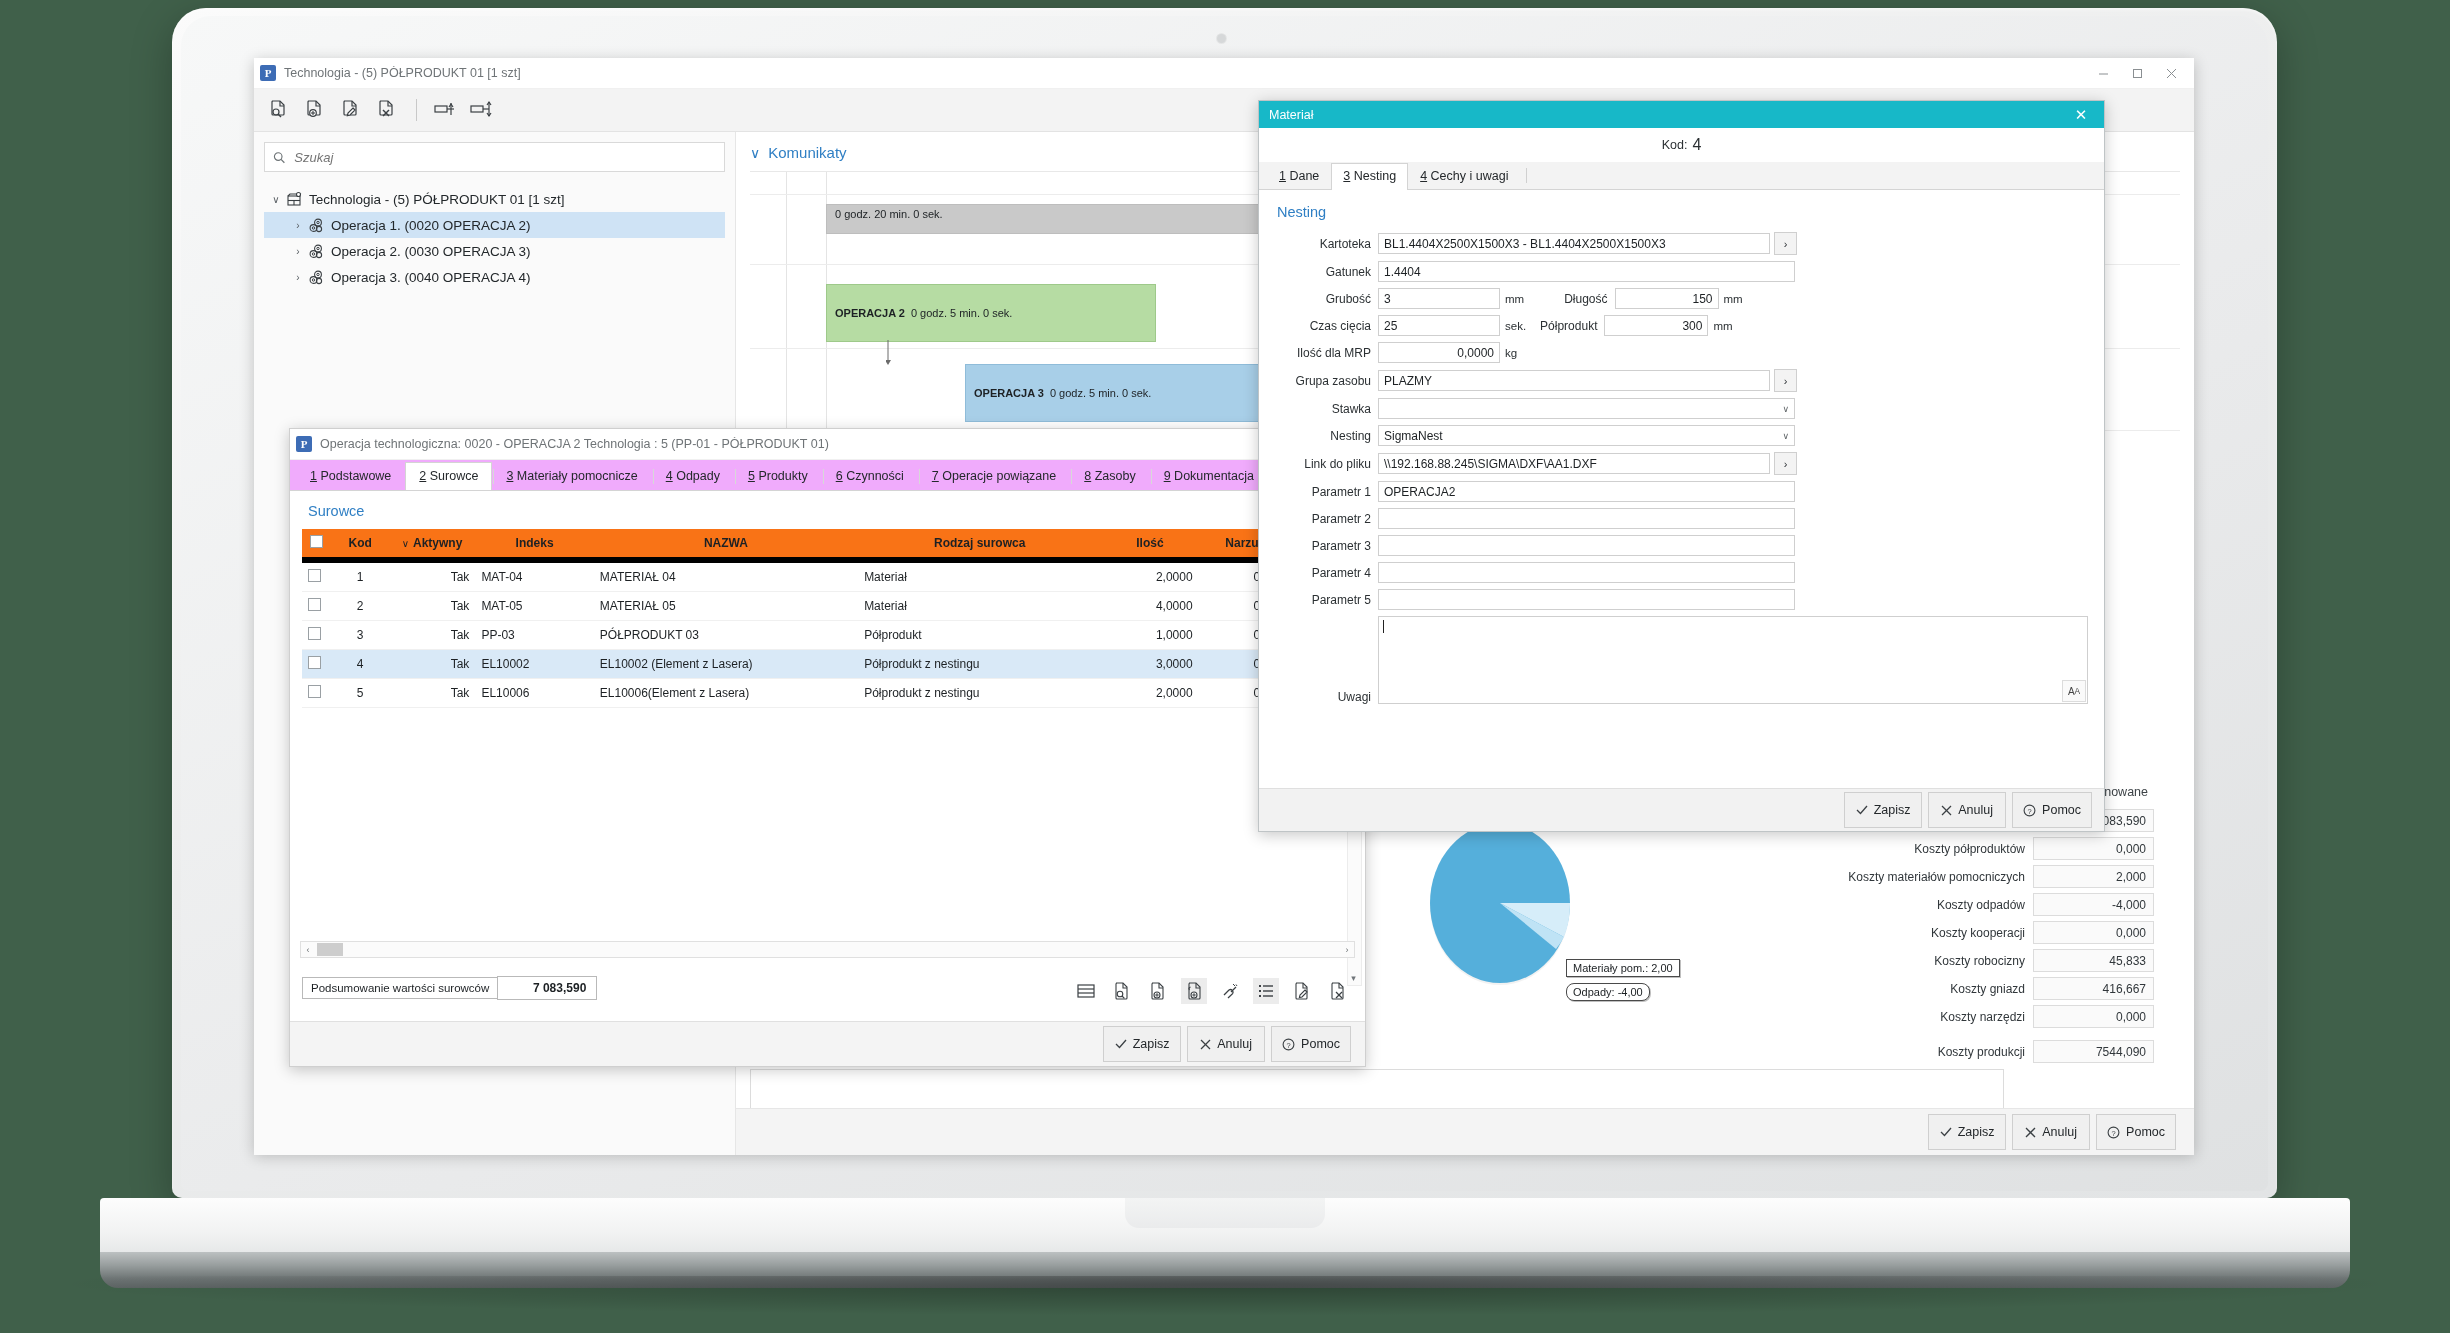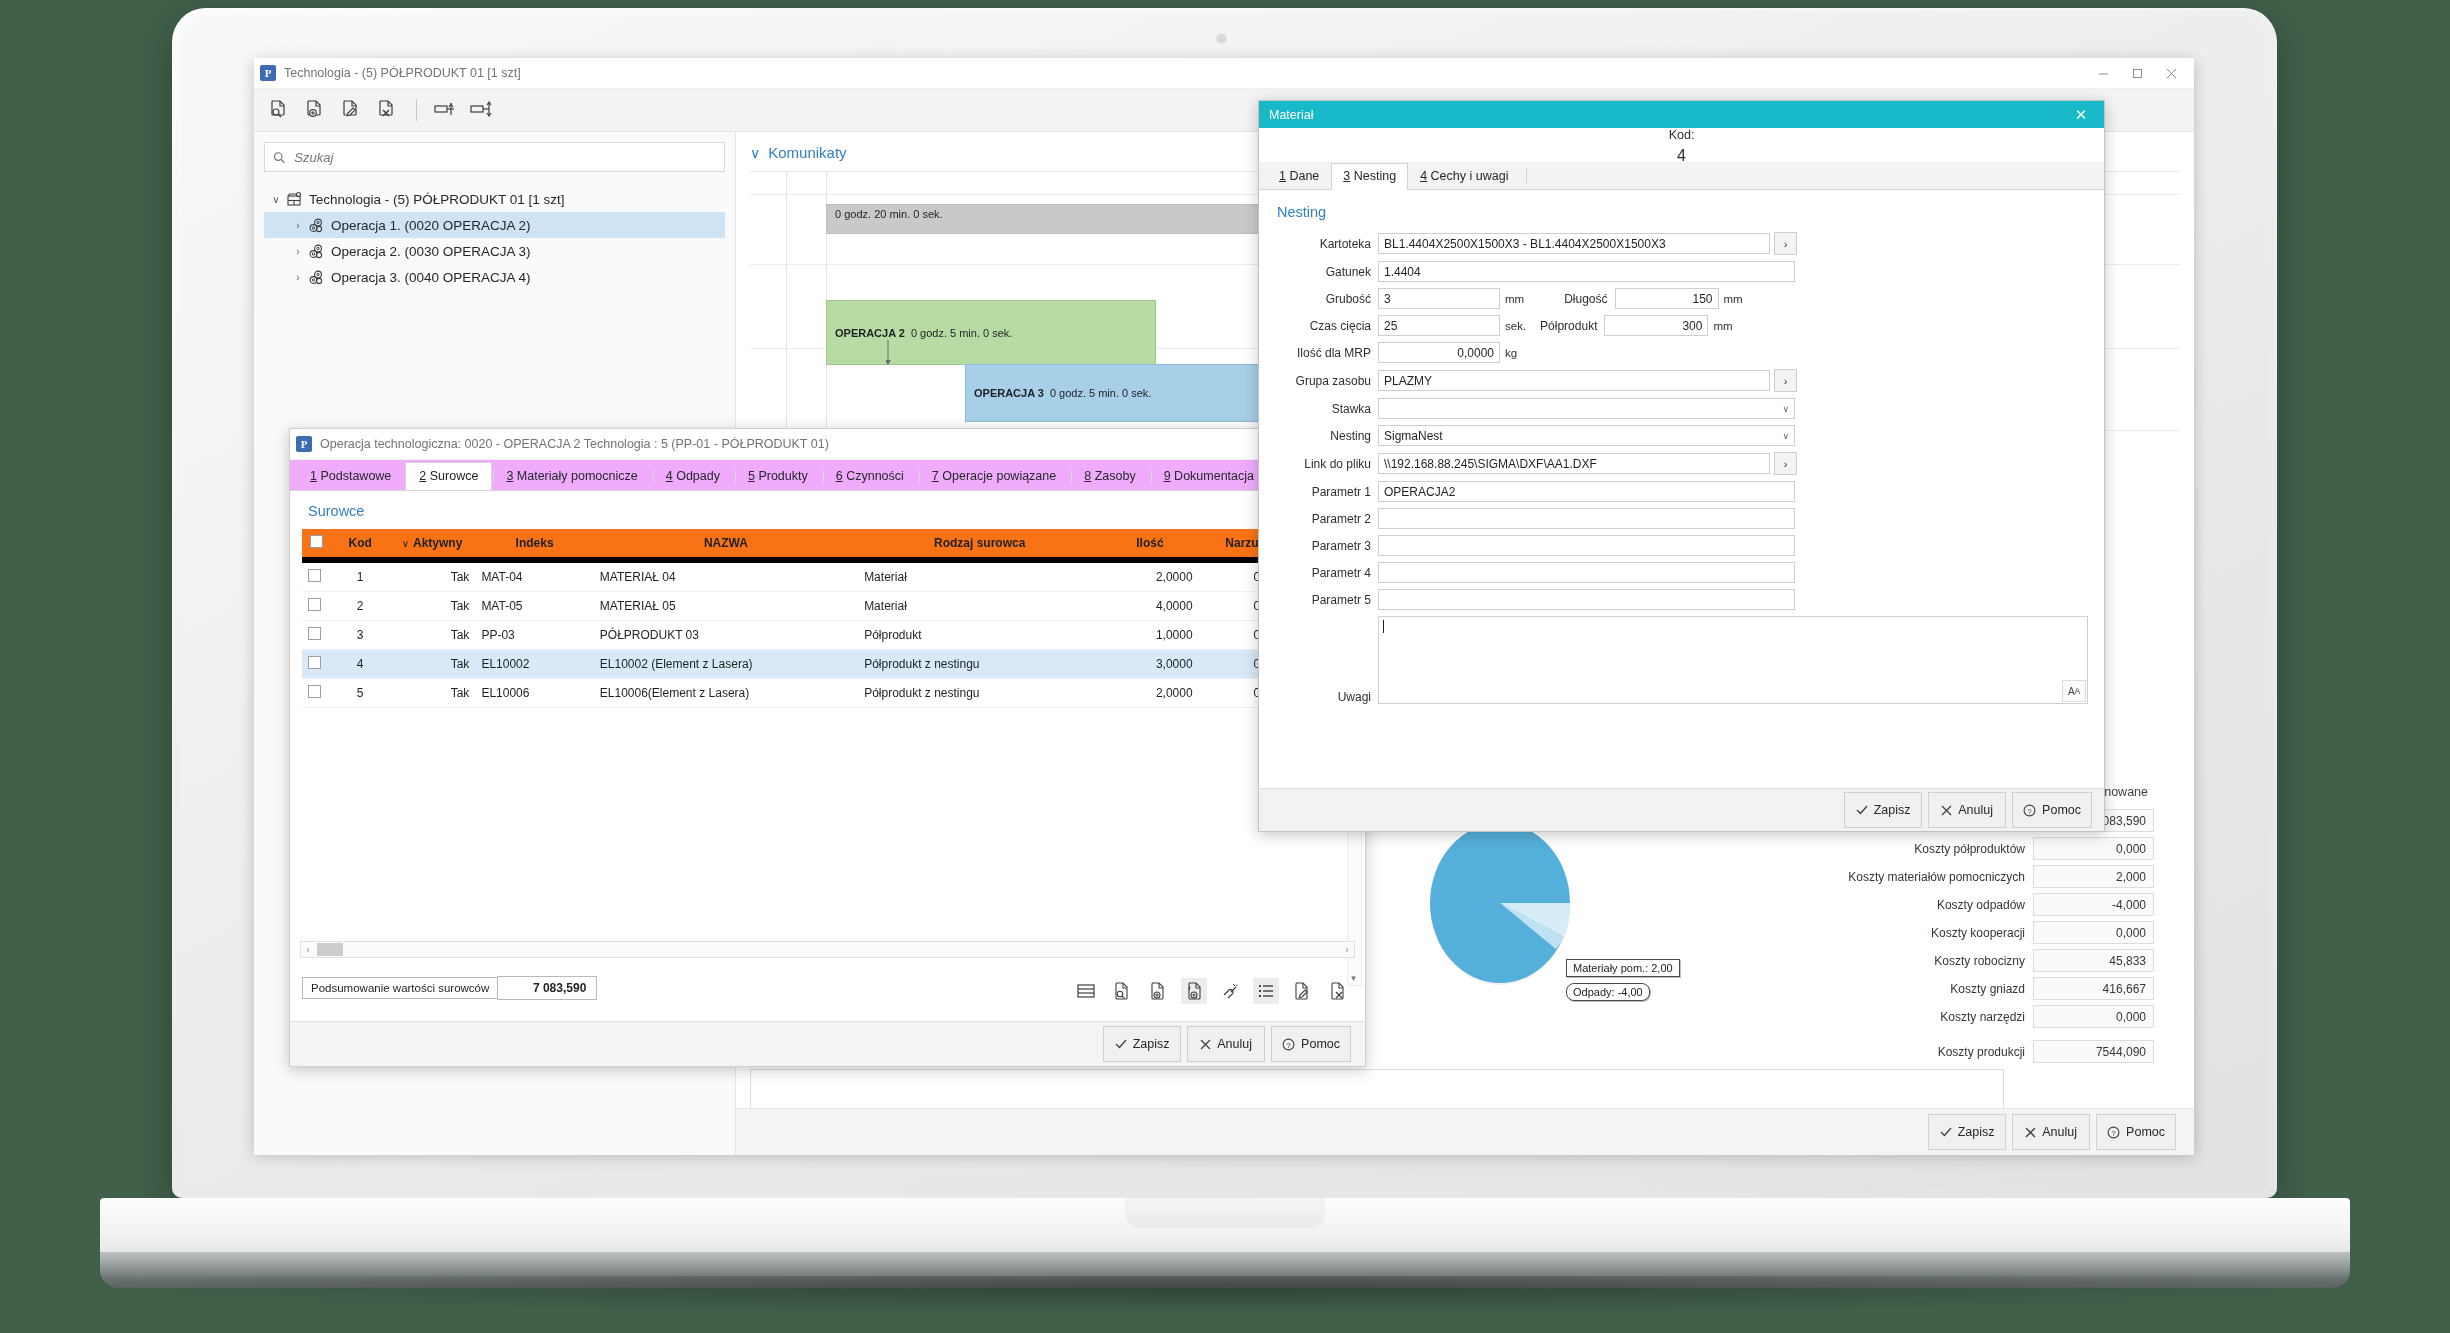--- a/index.html
+++ b/index.html
@@ -189,22 +189,22 @@
   }
 
   
   #matwin{left:1258px;top:100px;width:845px;height:730px;border:1px solid #bfc4c6;}
   .mat-title{
     height:27px;background:#17b8c8;color:#fff;display:flex;align-items:center;
     padding:0 10px;font-size:12.5px;
   }
   .mat-title .mt{flex:1;}
   .mat-close{width:26px;height:26px;display:flex;align-items:center;justify-content:center;font-size:15px;}
-  .mat-kod{height:34px;background:#fff;display:flex;align-items:center;justify-content:flex-start;
-    font-size:12.5px;color:#2b3033;gap:5px;flex-direction:column;}
+  .mat-kod{height:34px;background:#fff;display:flex;align-items:center;justify-content:center;
+    font-size:12.5px;color:#2b3033;gap:5px;}
   .mat-kod b{font-size:16px;font-weight:normal;}
   .mat-tabs{display:flex;align-items:flex-end;height:27px;background:#f3f3f3;border-bottom:1px solid #d4d4d4;
     padding-left:8px;}
   .mat-tab{font-size:12.5px;color:#24282b;padding:5px 11px 6px 11px;border:1px solid transparent;border-bottom:none;
     position:relative;white-space:nowrap;}
   .mat-tab.active{background:#fff;border-color:#d4d4d4;margin-bottom:-1px;padding-bottom:7px;}
   .mat-tab u{text-decoration:underline;}
   .mat-tabs .tabdiv{width:1px;height:15px;background:#d0d0d0;margin:0 2px 6px 6px;}
   .mat-body{padding:10px 16px 0 16px;background:#fff;height:572px;box-sizing:border-box;position:relative;}
   .nest-h{color:#2f7fc4;font-size:14.5px;margin:4px 0 12px 2px;}
@@ -405,21 +405,21 @@
           <div class="glineV" style="left:36px;"></div>
           <div class="glineV" style="left:76px;"></div>
           <div class="glineH" style="top:22px;"></div>
           <div class="glineH" style="top:92px;"></div>
           <div class="glineH" style="top:176px;"></div>
           <div class="glineH" style="top:258px;"></div>
 
           <div class="gbar gray" style="left:76px;top:32px;width:1050px;height:30px;">
             <span>0 godz. 20 min. 0 sek.</span>
           </div>
-          <div class="gbar green" style="left:76px;top:112px;width:330px;height:65px;margin-top:16px;">
+          <div class="gbar green" style="left:76px;top:112px;width:330px;height:58px;">
             <b>OPERACJA 2</b>
             <span>0 godz. 5 min. 0 sek.</span>
           </div>
           <div class="gbar blue" style="left:215px;top:192px;width:330px;height:58px;">
             <b>OPERACJA 3</b>
             <span>0 godz. 5 min. 0 sek.</span>
           </div>
           <svg style="position:absolute;left:136px;top:168px;" width="16" height="28">
             <path d="M2 0 v20" stroke="#6b6b6b" stroke-width="1" fill="none"></path>
             <path d="M-1 20 L2 25 L5 20 Z" fill="#6b6b6b"></path>

